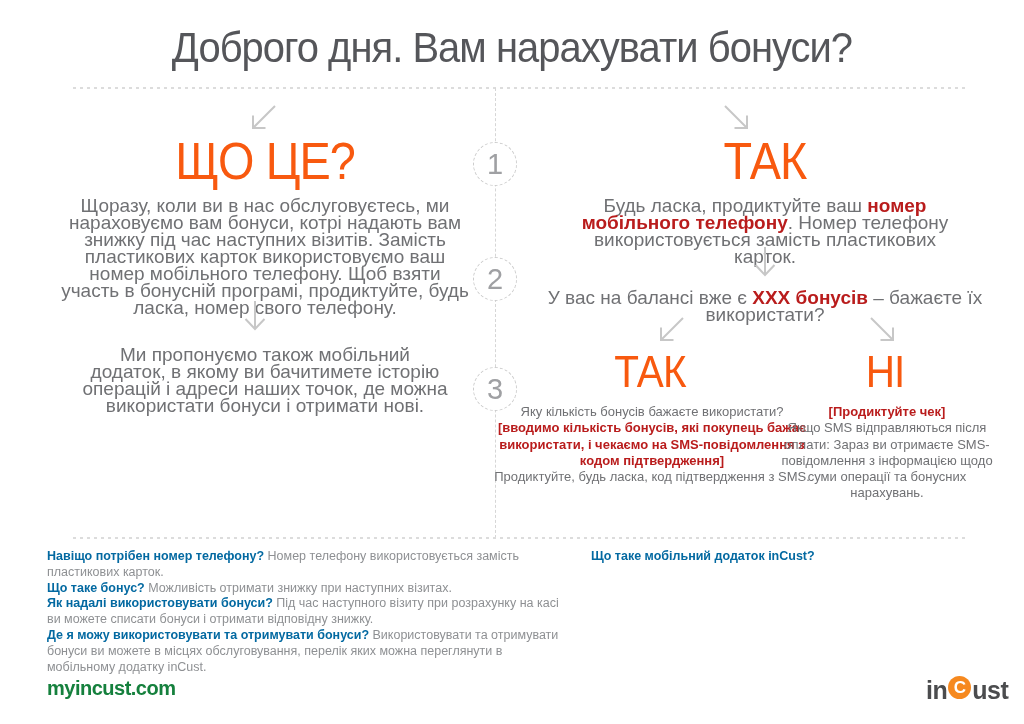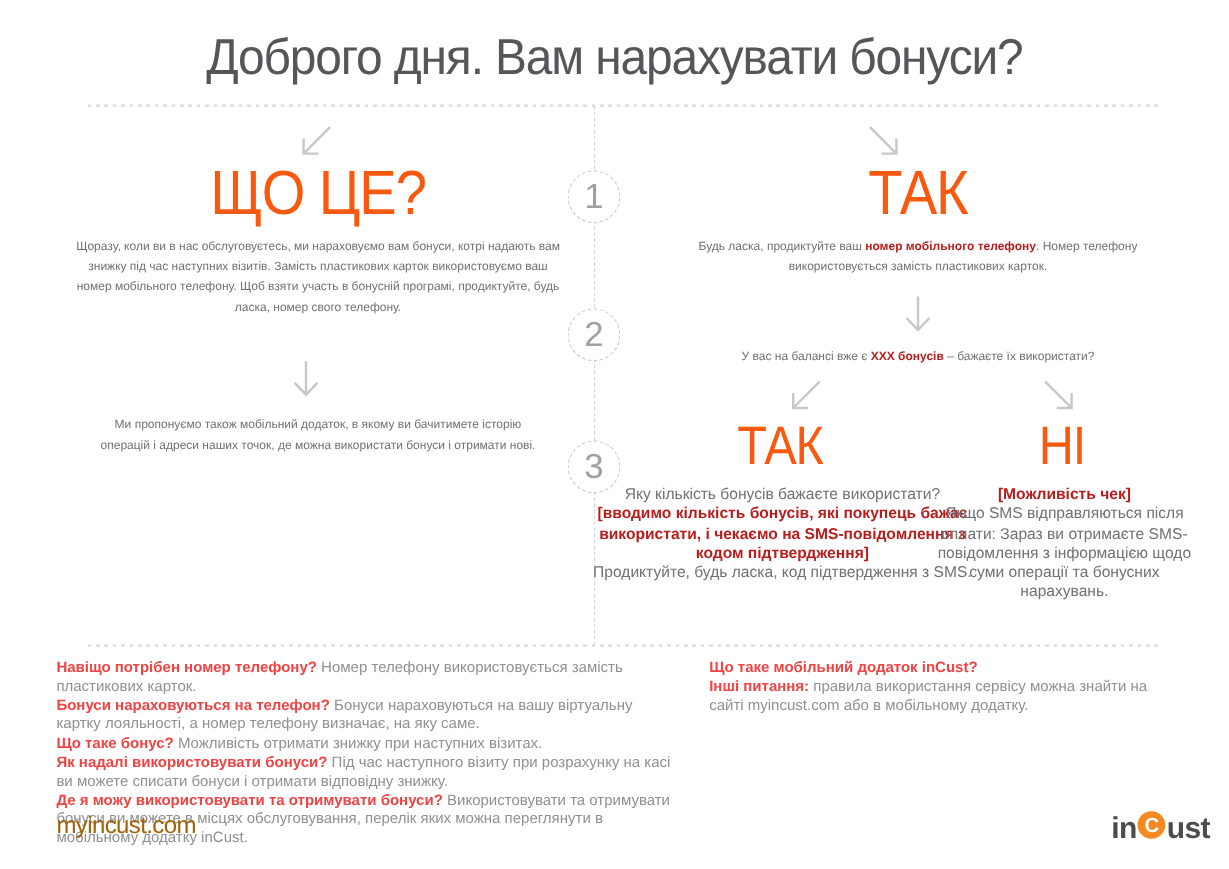--- a/index.html
+++ b/index.html
@@ -29,34 +29,34 @@
   }
   .arr{position:absolute;}
   .arr path{fill:none;stroke:#c7c7c7;stroke-width:2;}
   .heading{
     position:absolute;margin:0;text-align:center;font-weight:400;color:#f8590f;
     font-size:52px;letter-spacing:-1px;transform:scaleX(.9);transform-origin:center;
   }
   .sub-heading{font-size:45px;}
   .para{
     position:absolute;margin:0;text-align:center;
-    font-size:10px;line-height:17px;color:#707174;
+    font-size:19px;line-height:17px;color:#707174;
   }
   .para b, .bold-block{font-weight:bold;color:#b91c1c;}
   .branch-para{font-size:13px;line-height:16.3px;}
   .faq{
     position:absolute;top:549px;font-size:12.5px;line-height:15.8px;color:#8e9093;
   }
   .faq p{margin:0;}
-  .faq b{font-weight:bold;color:#ef4444;}
+  .faq b{font-weight:bold;color:#0369a1;}
   .faq-left{left:47px;width:515px;}
   .faq-right{left:591px;width:384px;}
   .site{
     position:absolute;left:47px;top:677px;margin:0;
-    font-size:20px;font-weight:normal;color:#a16207;letter-spacing:-0.5px;
+    font-size:20px;font-weight:bold;color:#15803d;letter-spacing:-0.5px;
   }
   .logo{
     position:absolute;left:926px;top:676px;display:flex;
     font-size:25px;font-weight:bold;color:#4b4c4e;letter-spacing:-0.5px;
   }
   .logo-c{
     width:23px;height:23px;border-radius:50%;background:#f6891f;color:#ffffff;
     display:flex;align-items:center;justify-content:center;
     font-size:17px;font-weight:bold;margin:0 1px;
   }
@@ -112,35 +112,33 @@
 
   <h2 class="heading sub-heading" style="left:530px;top:346px;width:240px">ТАК</h2>
   <div class="para branch-para" style="left:485px;top:404px;width:334px">
     <div>Яку кількість бонусів бажаєте використати?</div>
     <div class="bold-block">[вводимо кількість бонусів, які покупець бажає використати, і чекаємо на SMS-повідомлення з кодом підтвердження]</div>
     <div>Продиктуйте, будь ласка, код підтвердження з SMS.</div>
   </div>
 
   <h2 class="heading sub-heading" style="left:770px;top:346px;width:230px">НІ</h2>
   <div class="para branch-para" style="left:770px;top:404px;width:234px">
-    <div class="bold-block">[Можливість чек]</div>
+    <div class="bold-block">[Продиктуйте чек]</div>
     <div>Якщо SMS відправляються після оплати:  Зараз ви отримаєте SMS-повідомлення з інформацією щодо суми операції та бонусних нарахувань.</div>
   </div>
 
   <div class="faq faq-left">
     <p><b>Навіщо потрібен номер телефону?</b> <span>Номер телефону використовується замість пластикових карток.</span></p>
-    <p><b>Бонуси нараховуються на телефон?</b> <span>Бонуси нараховуються на вашу віртуальну картку лояльності, а номер телефону визначає, на яку саме.</span></p>
     <p><b>Що таке бонус?</b> <span>Можливість отримати знижку при наступних візитах.</span></p>
     <p><b>Як надалі використовувати бонуси?</b> <span>Під час наступного візиту при розрахунку на касі ви можете списати бонуси і отримати відповідну знижку.</span></p>
     <p><b>Де я можу використовувати та отримувати бонуси?</b> <span>Використовувати та отримувати бонуси ви можете в місцях обслуговування, перелік яких можна переглянути в мобільному додатку inCust.</span></p>
   </div>
 
   <div class="faq faq-right">
     <p><b>Що таке мобільний додаток inCust?</b></p>
-    <p><b>Інші питання:</b> <span>правила  використання сервісу можна знайти на сайті myincust.com або в мобільному додатку.</span></p>
   </div>
 
   <p class="site">myincust.com</p>
   <div class="logo">
     <span>in</span>
     <span class="logo-c">C</span>
     <span>ust</span>
   </div>
 
 </div>

